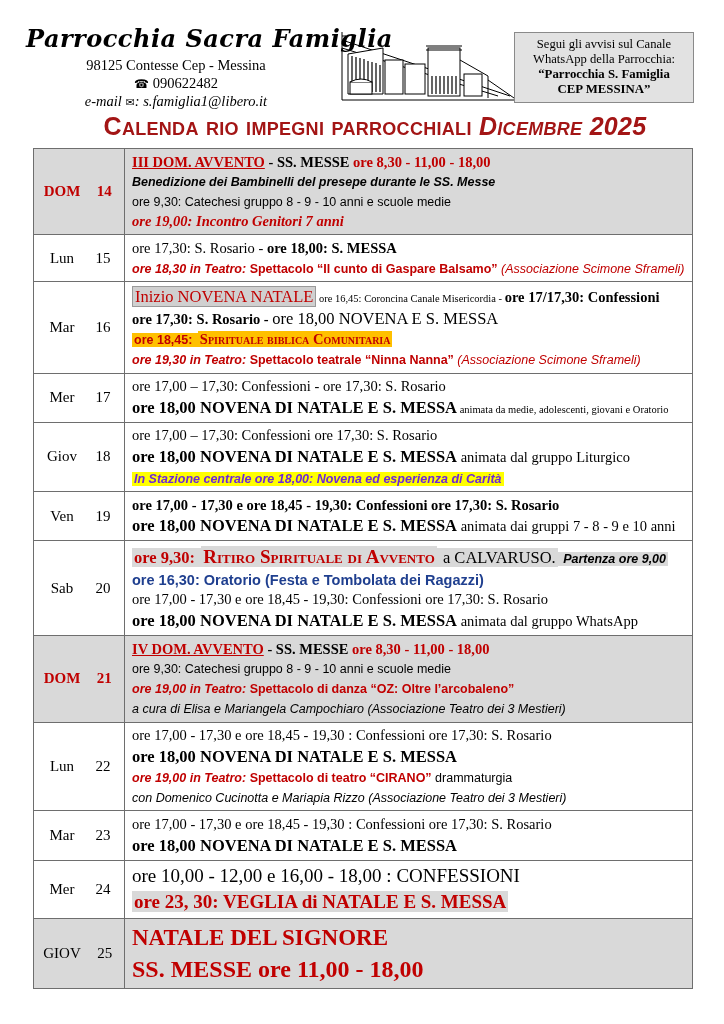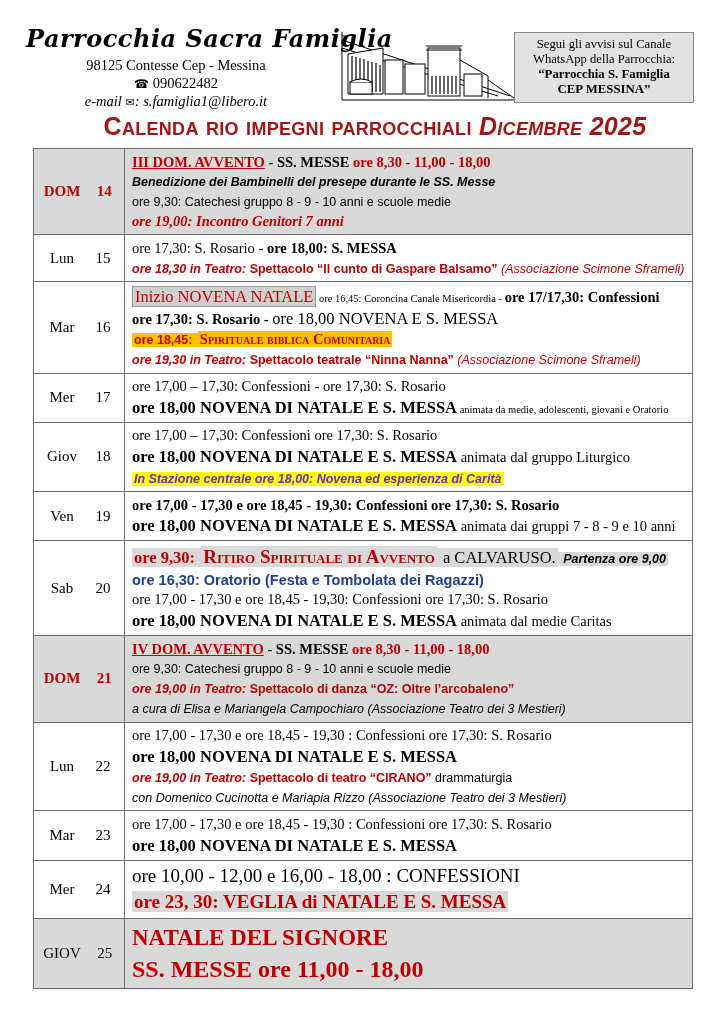--- a/index.html
+++ b/index.html
@@ -261,21 +261,21 @@
           <div class="ln"><span class="b serif md">ore 17,00 - 17,30  e ore 18,45 - 19,30: Confessioni      ore 17,30: S. Rosario</span></div>
           <div class="ln"><span class="b serif lg">ore 18,00 NOVENA DI NATALE E S. MESSA</span><span class="serif md"> animata  dai gruppi 7 - 8 - 9 e 10 anni</span></div>
         </td>
       </tr>
       <tr>
         <td class="daycell"><span class="dname">Sab</span><span class="dnum">20</span></td>
         <td class="events">
           <div class="ln"><span class="red b serif lg hl-gray">ore 9,30: </span><span class="red b sc serif xl hl-gray">Ritiro Spirituale di Avvento</span><span class="serif lg hl-gray"> a CALVARUSO.</span><span class="i b sans sm hl-gray">  Partenza ore 9,00</span></div>
           <div class="ln"><span class="blue b sans md">ore 16,30: Oratorio (Festa e Tombolata dei Ragazzi)</span></div>
           <div class="ln"><span class="serif md">ore 17,00 - 17,30 e ore 18,45 - 19,30: Confessioni      ore 17,30: S. Rosario</span></div>
-          <div class="ln"><span class="b serif lg">ore 18,00 NOVENA DI NATALE E S. MESSA</span><span class="serif md"> animata  dal medie Caritas</span></div>
+          <div class="ln"><span class="b serif lg">ore 18,00 NOVENA DI NATALE E S. MESSA</span><span class="serif md"> animata  dal gruppo WhatsApp</span></div>
         </td>
       </tr>
       <tr class="sunday shaded">
         <td class="daycell"><span class="dname">DOM</span><span class="dnum">21</span></td>
         <td class="events">
           <div class="ln"><span class="red b u serif md">IV DOM. AVVENTO</span><span class="b serif md">  -  SS. MESSE </span><span class="red b serif md">ore 8,30 - 11,00 - 18,00</span></div>
           <div class="ln"><span class="sans sm">ore 9,30: Catechesi gruppo 8 - 9 - 10 anni e scuole medie</span></div>
           <div class="ln"><span class="red b i sans sm">ore 19,00 in Teatro:</span><span class="red b sans sm">  Spettacolo di danza “OZ: Oltre l’arcobaleno”</span></div>
           <div class="ln"><span class="i sans sm">a cura di Elisa e Mariangela Campochiaro (Associazione Teatro dei 3 Mestieri)</span></div>
         </td>

